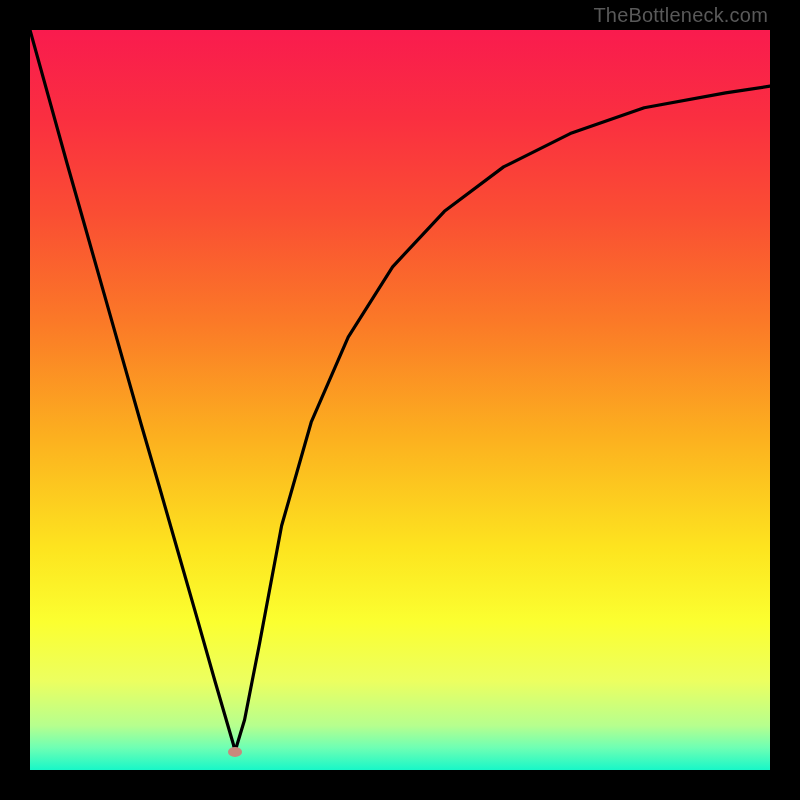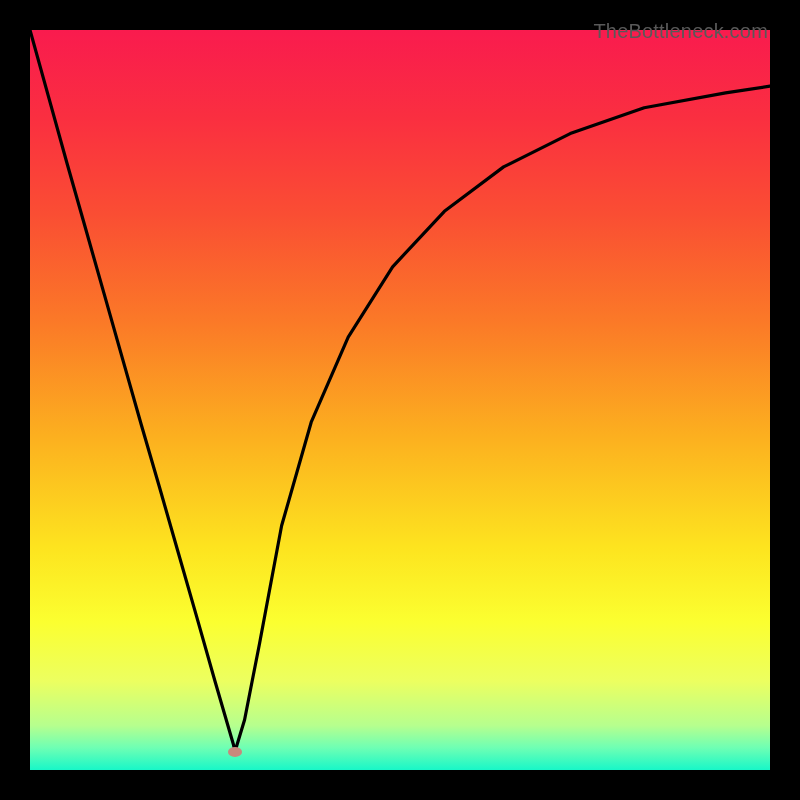--- a/index.html
+++ b/index.html
@@ -26,21 +26,21 @@
     width: 740px;
     height: 740px;
     overflow: hidden;
   }
   .gradient {
     position: absolute;
     inset: 0;
   }
   .watermark {
     position: absolute;
-    top: 20px;
+    top: 4px;
     right: 32px;
     color: #595959;
     font-size: 20px;
     letter-spacing: 0.2px;
     font-weight: 500;
   }
   svg.curve {
     position: absolute;
     inset: 0;
   }

